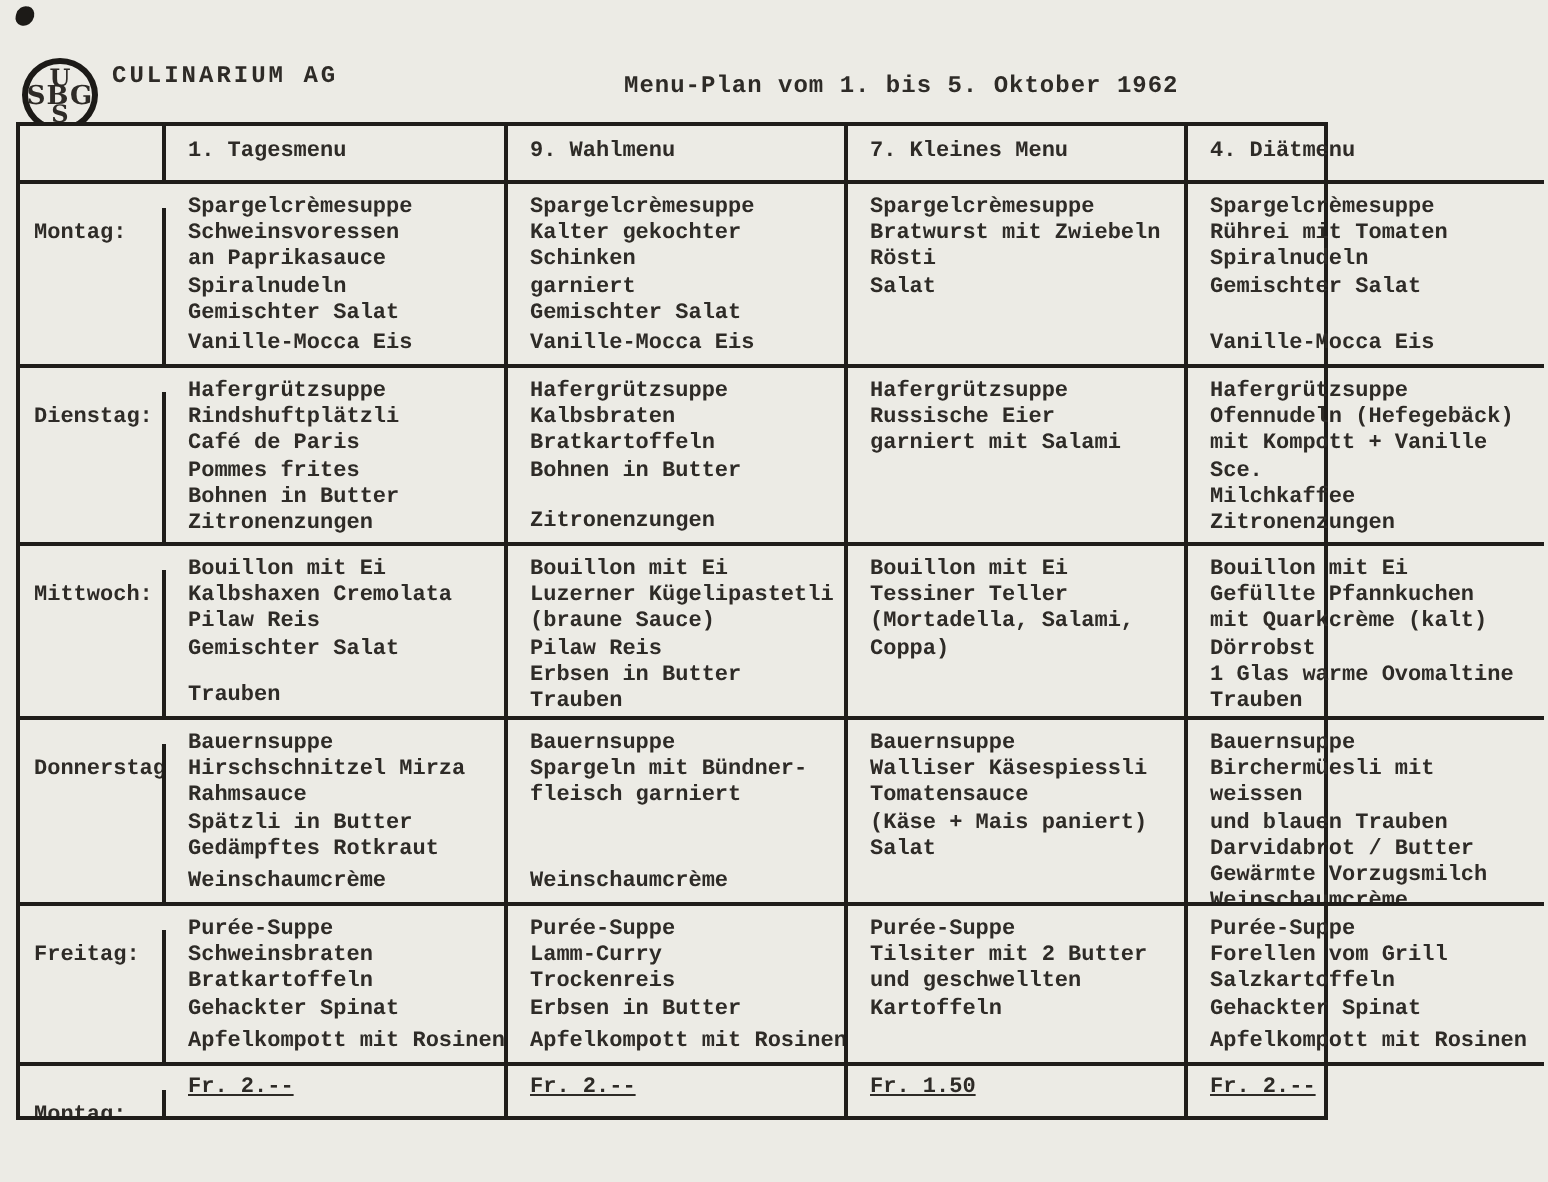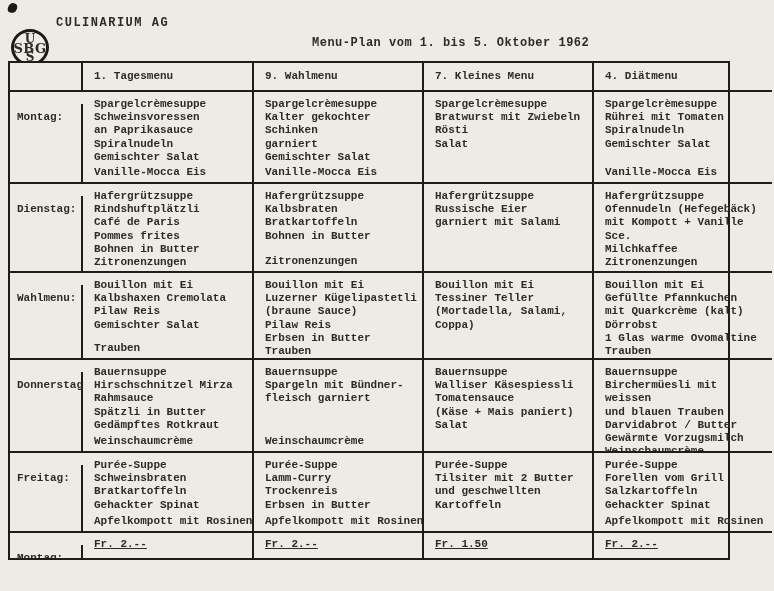--- a/index.html
+++ b/index.html
@@ -27,33 +27,33 @@
     border: 3px solid #1c1a17; border-radius: 50%;
     display: flex; flex-direction: column; align-items: center; justify-content: center;
     font-family: "DejaVu Serif", serif; font-weight: 700;
     line-height: 9px; background: #ecebe5;
   }
   .logo .l-top { font-size: 12px; margin-top: -6px; background: #ecebe5; padding: 0 1px; }
   .logo .l-mid { font-size: 13px; letter-spacing: 0.5px; }
   .logo .l-bot { font-size: 12px; margin-bottom: -7px; background: #ecebe5; padding: 0 1px; }
 
   .company {
-    position: absolute; left: 56px; top: 16px;
+    position: absolute; left: 56px; top: 31px;
     font-size: 12px; font-weight: 700; letter-spacing: 1.5px;
   }
   .title {
     position: absolute; left: 312px; top: 36px;
     font-size: 12px; font-weight: 700; letter-spacing: 0.5px;
     border-bottom: 2px solid #2e2b27; padding-bottom: 16px;
   }
 
   
   .tbl {
     position: absolute; left: 8px; top: 61px;
-    width: 722px;
+    width: 656px;
     display: grid;
     grid-template-columns: 73px 171px 170px 170px 178px;
     grid-template-rows: 29px 92px 89px 87px 93px 80px 25px;
     border: 2px solid #1f1d1a;
     background: #ecebe5;
   }
   .tbl > div { border-right: 2px solid #1f1d1a; border-bottom: 2px solid #1f1d1a; }
   .tbl > div.lastcol { border-right: none; }
   .tbl > div.lastrow { border-bottom: none; }
 
@@ -155,21 +155,21 @@
       <div class="menu-dessert"></div>
     </div>
     <div class="cell lastcol">
       <div class="menu-items">Hafergrützsuppe
 Ofennudeln (Hefegebäck)
 mit Kompott + Vanille Sce.
 Milchkaffee</div>
       <div class="menu-dessert">Zitronenzungen</div>
     </div>
 
-    <div class="daylabel">Wahlmenu:</div>
+    <div class="daylabel">Mittwoch:</div>
     <div class="cell">
       <div class="menu-items">Bouillon mit Ei
 Kalbshaxen Cremolata
 Pilaw Reis
 Gemischter Salat</div>
       <div class="menu-dessert">Trauben</div>
     </div>
     <div class="cell">
       <div class="menu-items">Bouillon mit Ei
 Luzerner Kügelipastetli

